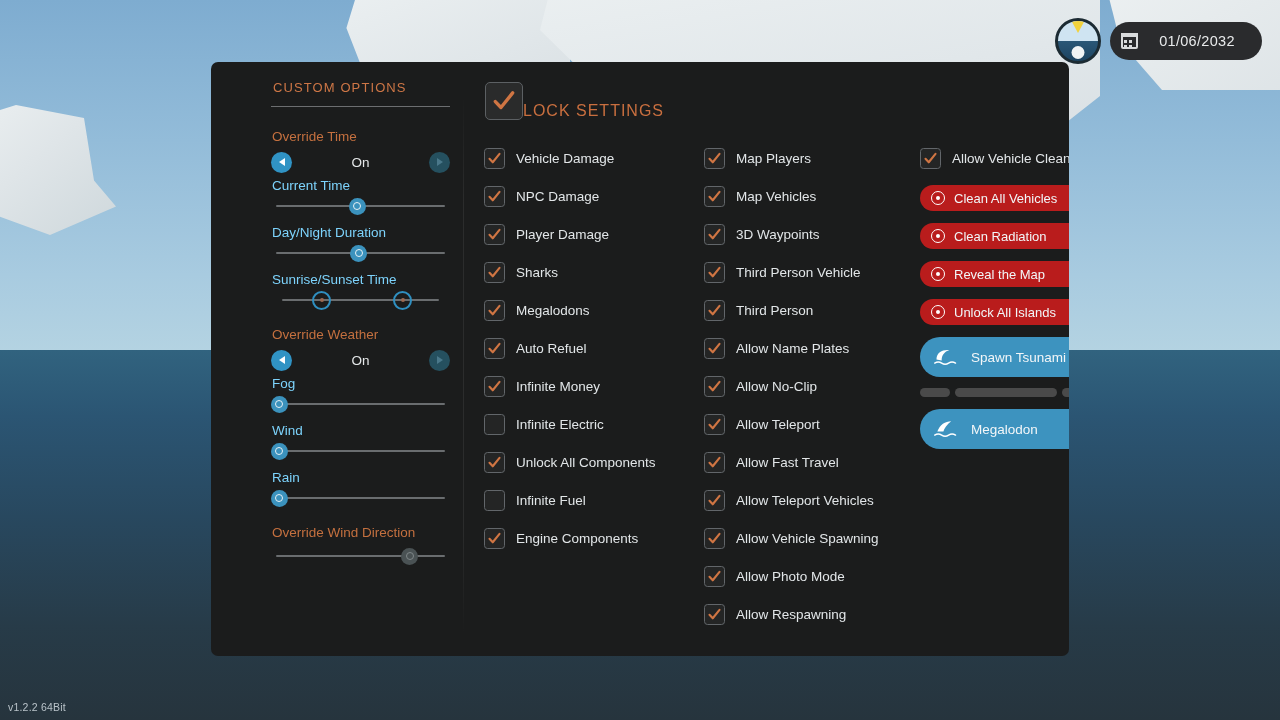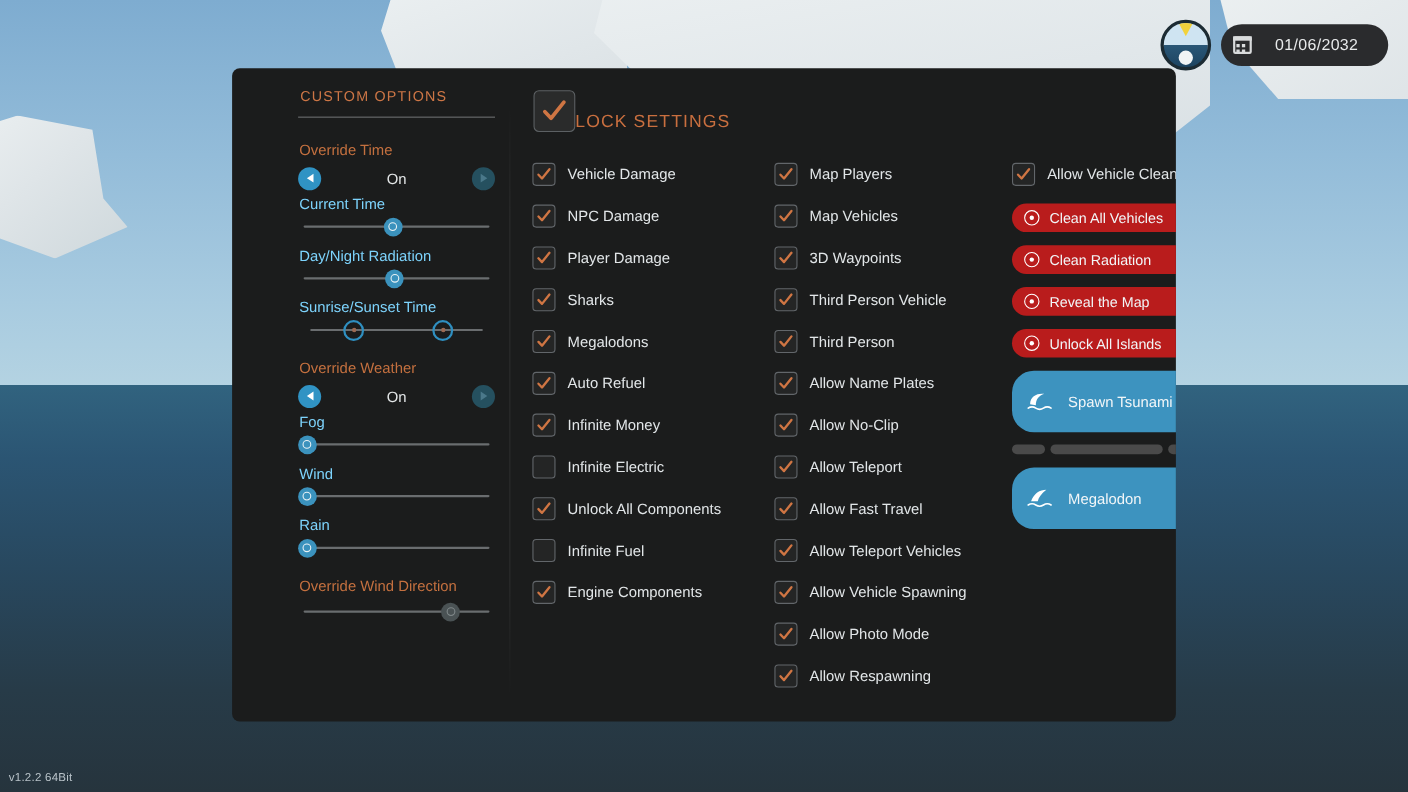--- a/index.html
+++ b/index.html
@@ -159,21 +159,21 @@
     padding-left:11px; gap:9px; margin-bottom:12px; width:172px;
   }
   .act-btn .target {
     width:14px; height:14px; border-radius:50%; border:1.7px solid #ffffff; flex:none;
     display:flex; align-items:center; justify-content:center;
   }
   .act-btn .target:after { content:""; width:4px; height:4px; border-radius:50%; background:#ffffff; }
   .act-btn .txt { color:#f2f6f8; font-size:13px; }
 
   .big-btn {
-    height:56px; border-radius:20px; background:#3d93bf; display:flex; align-items:center;
+    height:40px; border-radius:20px; background:#3d93bf; display:flex; align-items:center;
     padding-left:13px; gap:12px; width:172px;
   }
   .big-btn .txt { color:#f2f6f8; font-size:13.5px; }
 
   #seg-bar { display:flex; gap:5px; width:172px; margin:11px 0 12px 0; align-items:center; }
   #seg-bar .seg { height:9px; border-radius:5px; background:#4a4a4a; }
   #seg-bar .seg.s { width:30px; }
   #seg-bar .seg.l { flex:1; }
 </style>
 </head>
@@ -216,21 +216,21 @@
             <div class="val">On</div>
             <div class="arrow-btn right dim">
               <i></i>
             </div>
           </div>
           <div class="slider-label">Current Time</div>
           <div class="slider">
             <div class="track"></div>
             <div class="knob" style="left:48%"></div>
           </div>
-          <div class="slider-label">Day/Night Radiation</div>
+          <div class="slider-label">Day/Night Duration</div>
           <div class="slider">
             <div class="track"></div>
             <div class="knob" style="left:49%"></div>
           </div>
           <div class="slider-label">Sunrise/Sunset Time</div>
           <div class="slider dual">
             <div class="track"></div>
             <div class="knob ring" style="left:27%"></div>
             <div class="knob ring" style="left:75%"></div>
           </div>

